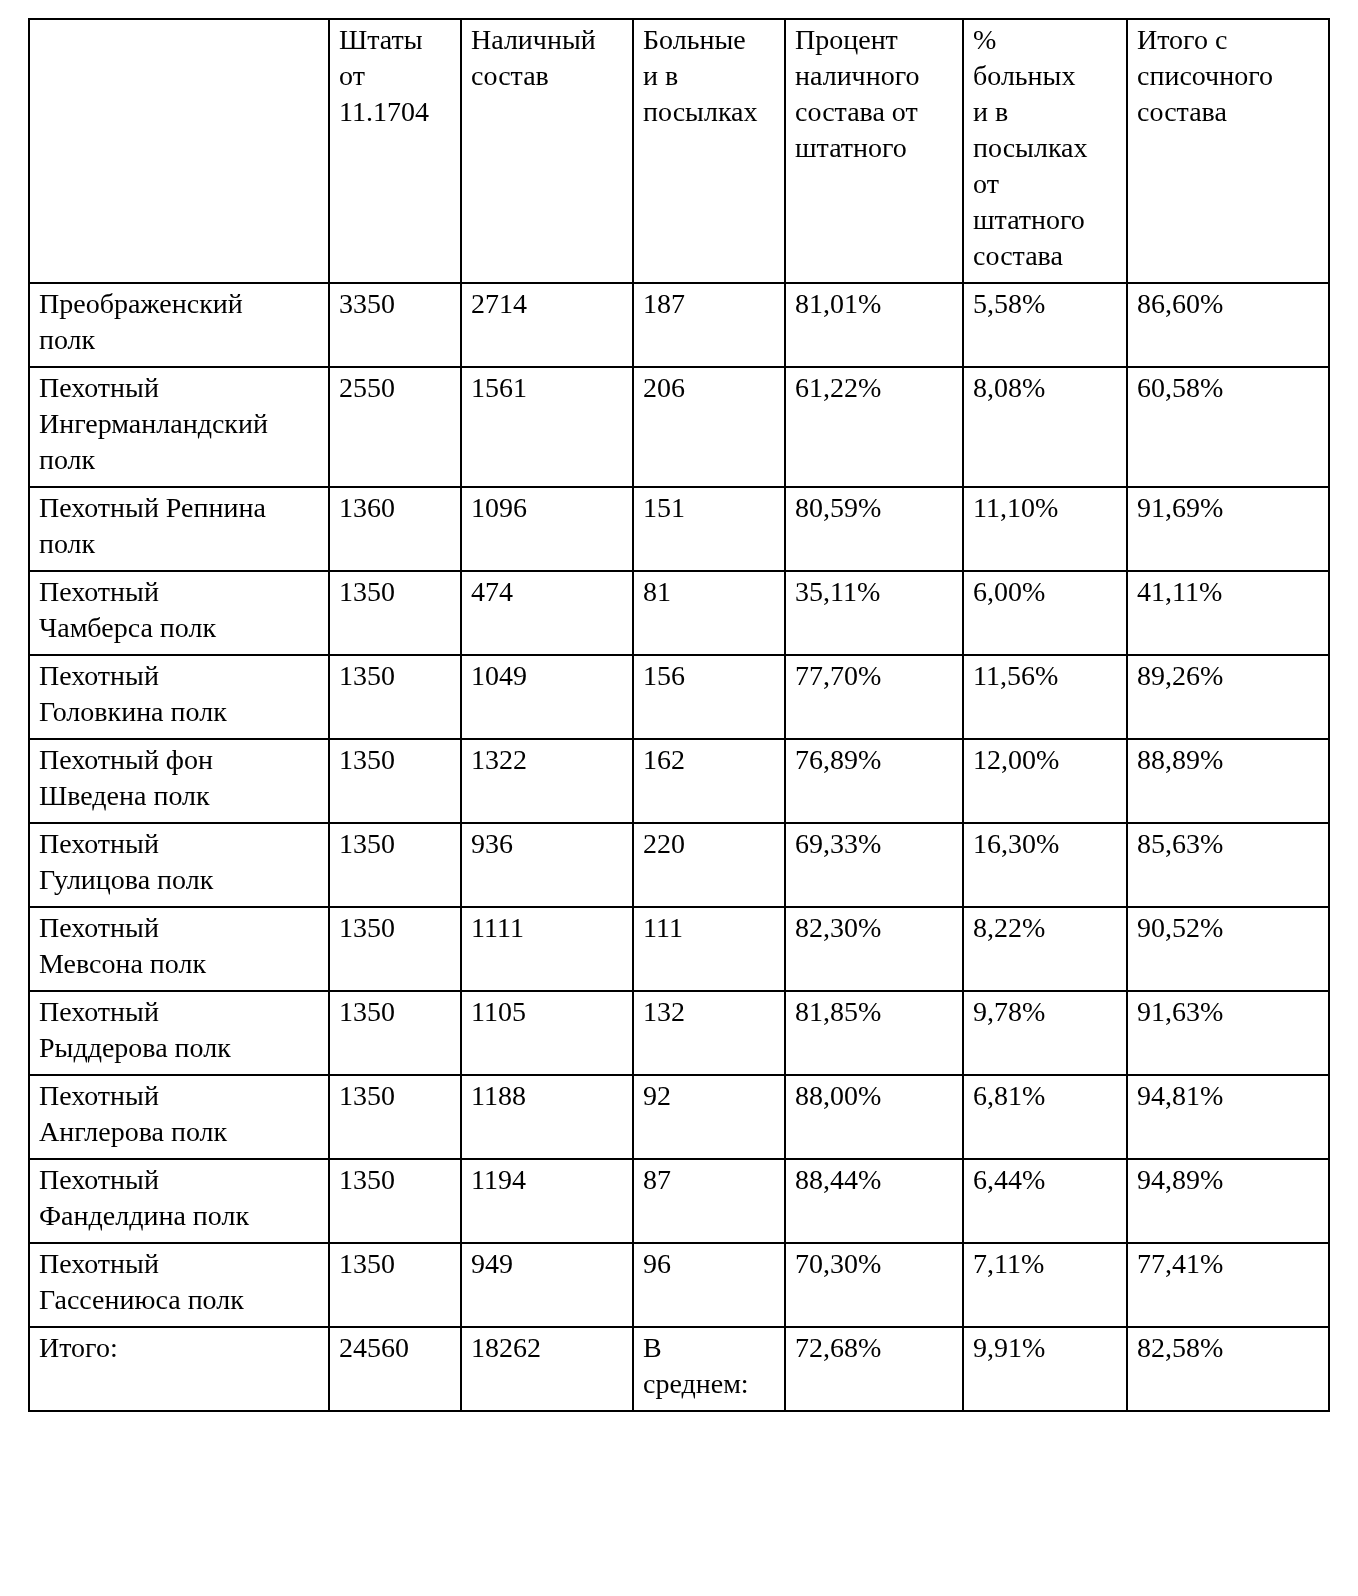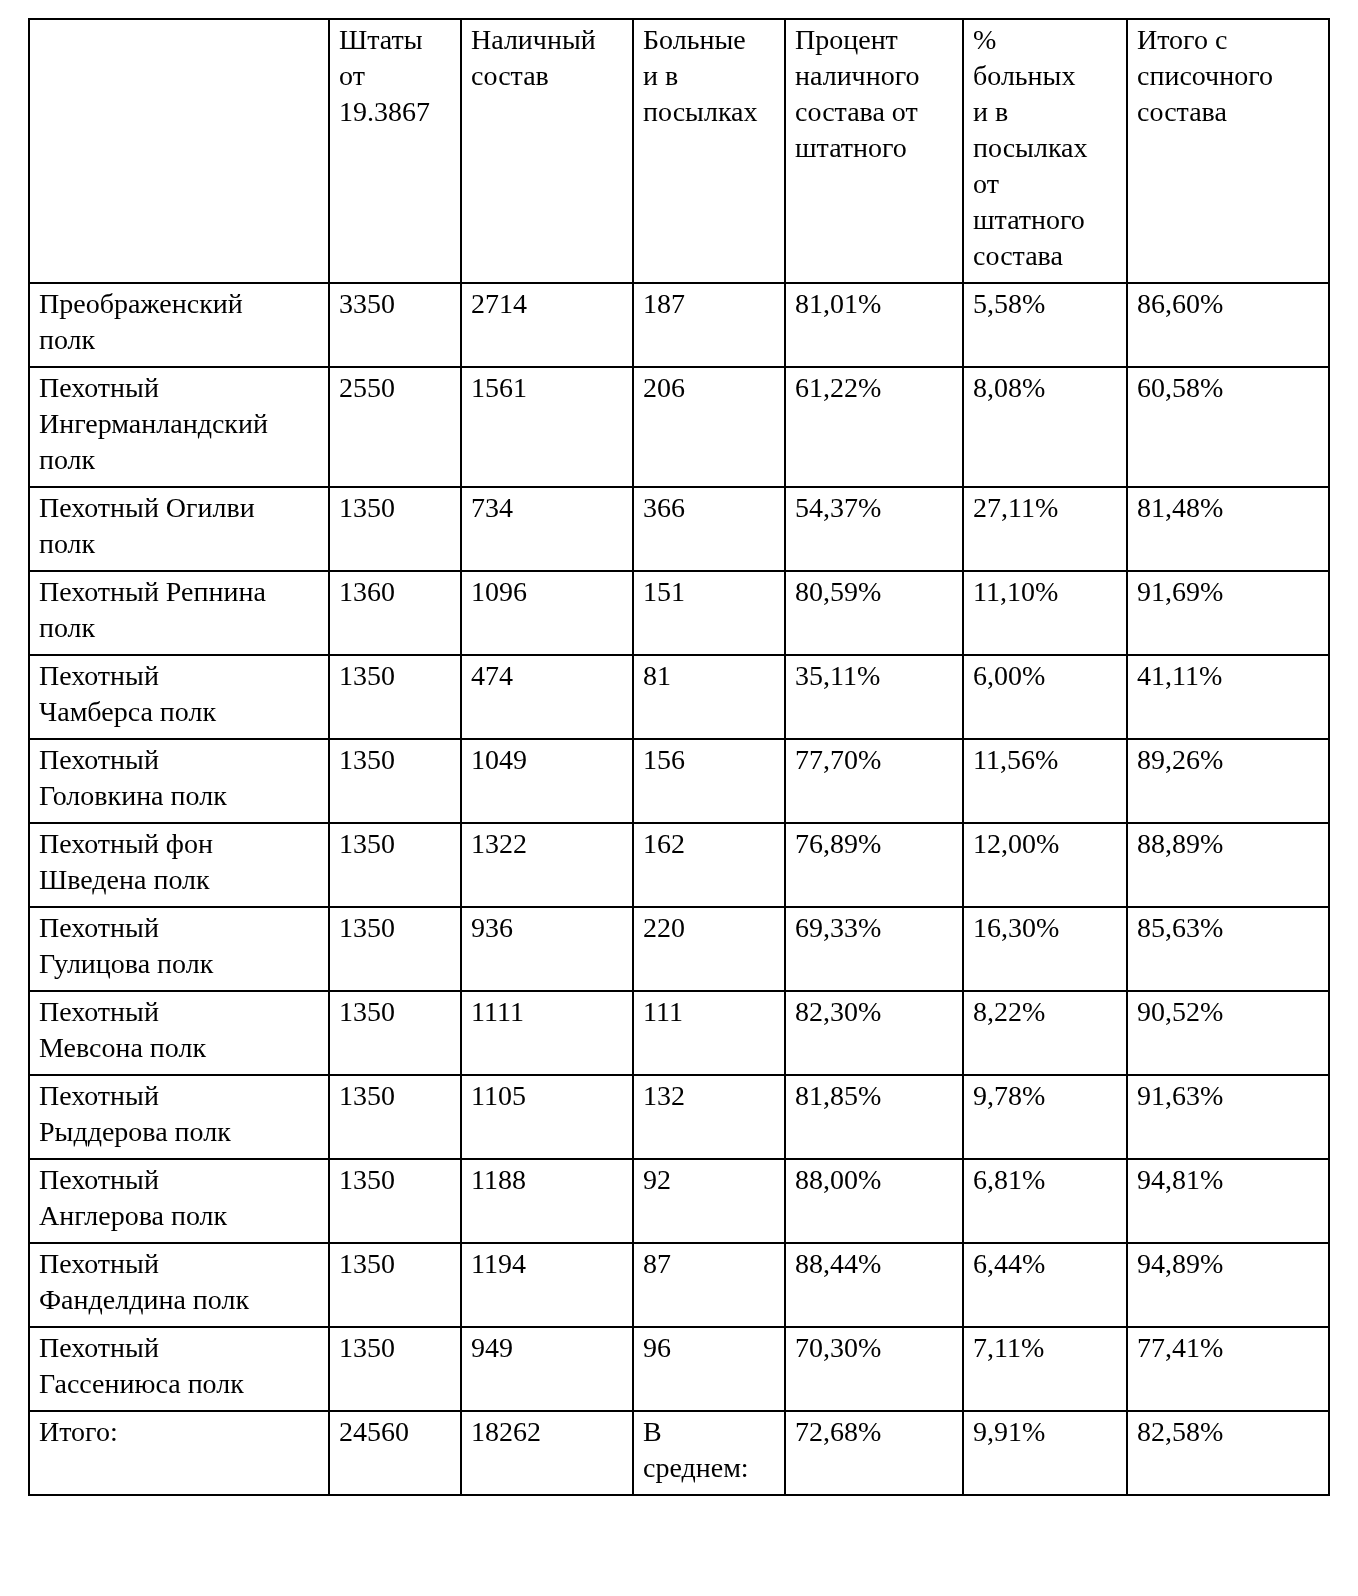--- a/index.html
+++ b/index.html
@@ -49,21 +49,21 @@
       <col style="width:152px">
       <col style="width:178px">
       <col style="width:164px">
       <col style="width:202px">
     </colgroup>
     <thead>
         <tr>
           <th></th>
           <th>Штаты
 от
-19.3867</th>
+11.1704</th>
           <th>Наличный
 состав</th>
           <th>Больные
 и в
 посылках</th>
           <th>Процент
 наличного
 состава от
 штатного</th>
           <th>%
@@ -94,30 +94,20 @@
 Ингерманландский
 полк</td>
           <td>2550</td>
           <td>1561</td>
           <td>206</td>
           <td>61,22%</td>
           <td>8,08%</td>
           <td>60,58%</td>
         </tr>
         <tr>
-          <td>Пехотный Огилви
-полк</td>
-          <td>1350</td>
-          <td>734</td>
-          <td>366</td>
-          <td>54,37%</td>
-          <td>27,11%</td>
-          <td>81,48%</td>
-        </tr>
-        <tr>
           <td>Пехотный Репнина
 полк</td>
           <td>1360</td>
           <td>1096</td>
           <td>151</td>
           <td>80,59%</td>
           <td>11,10%</td>
           <td>91,69%</td>
         </tr>
         <tr>

